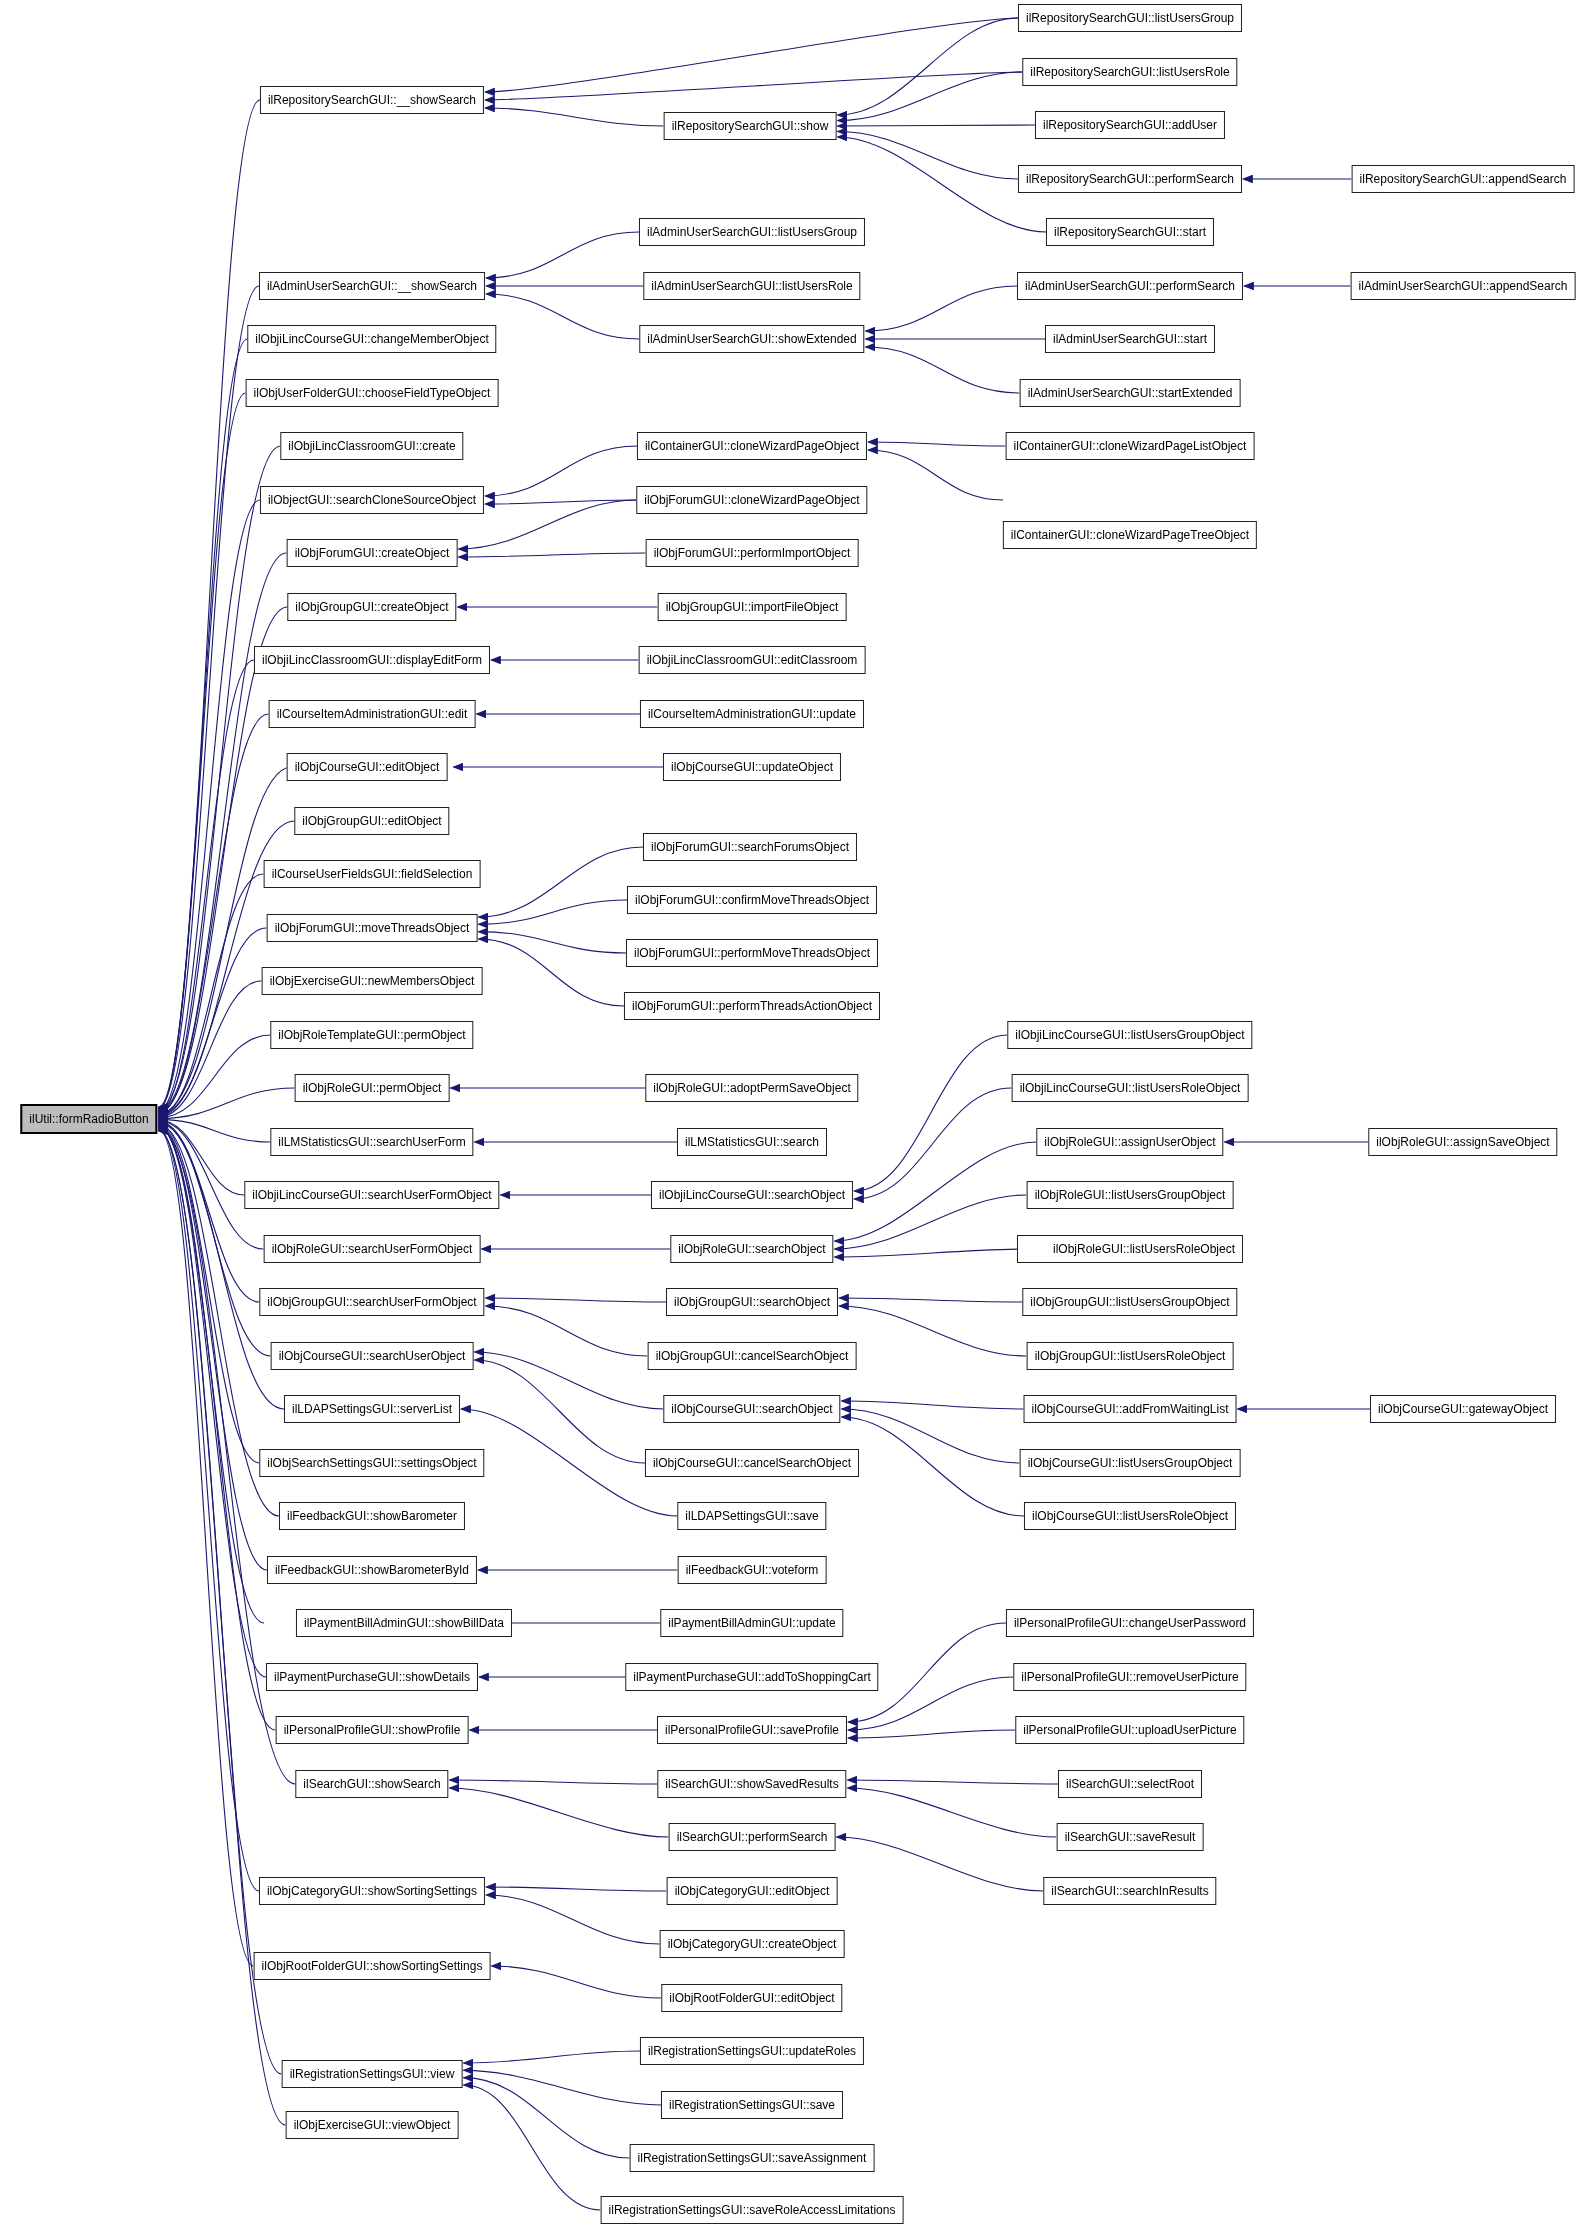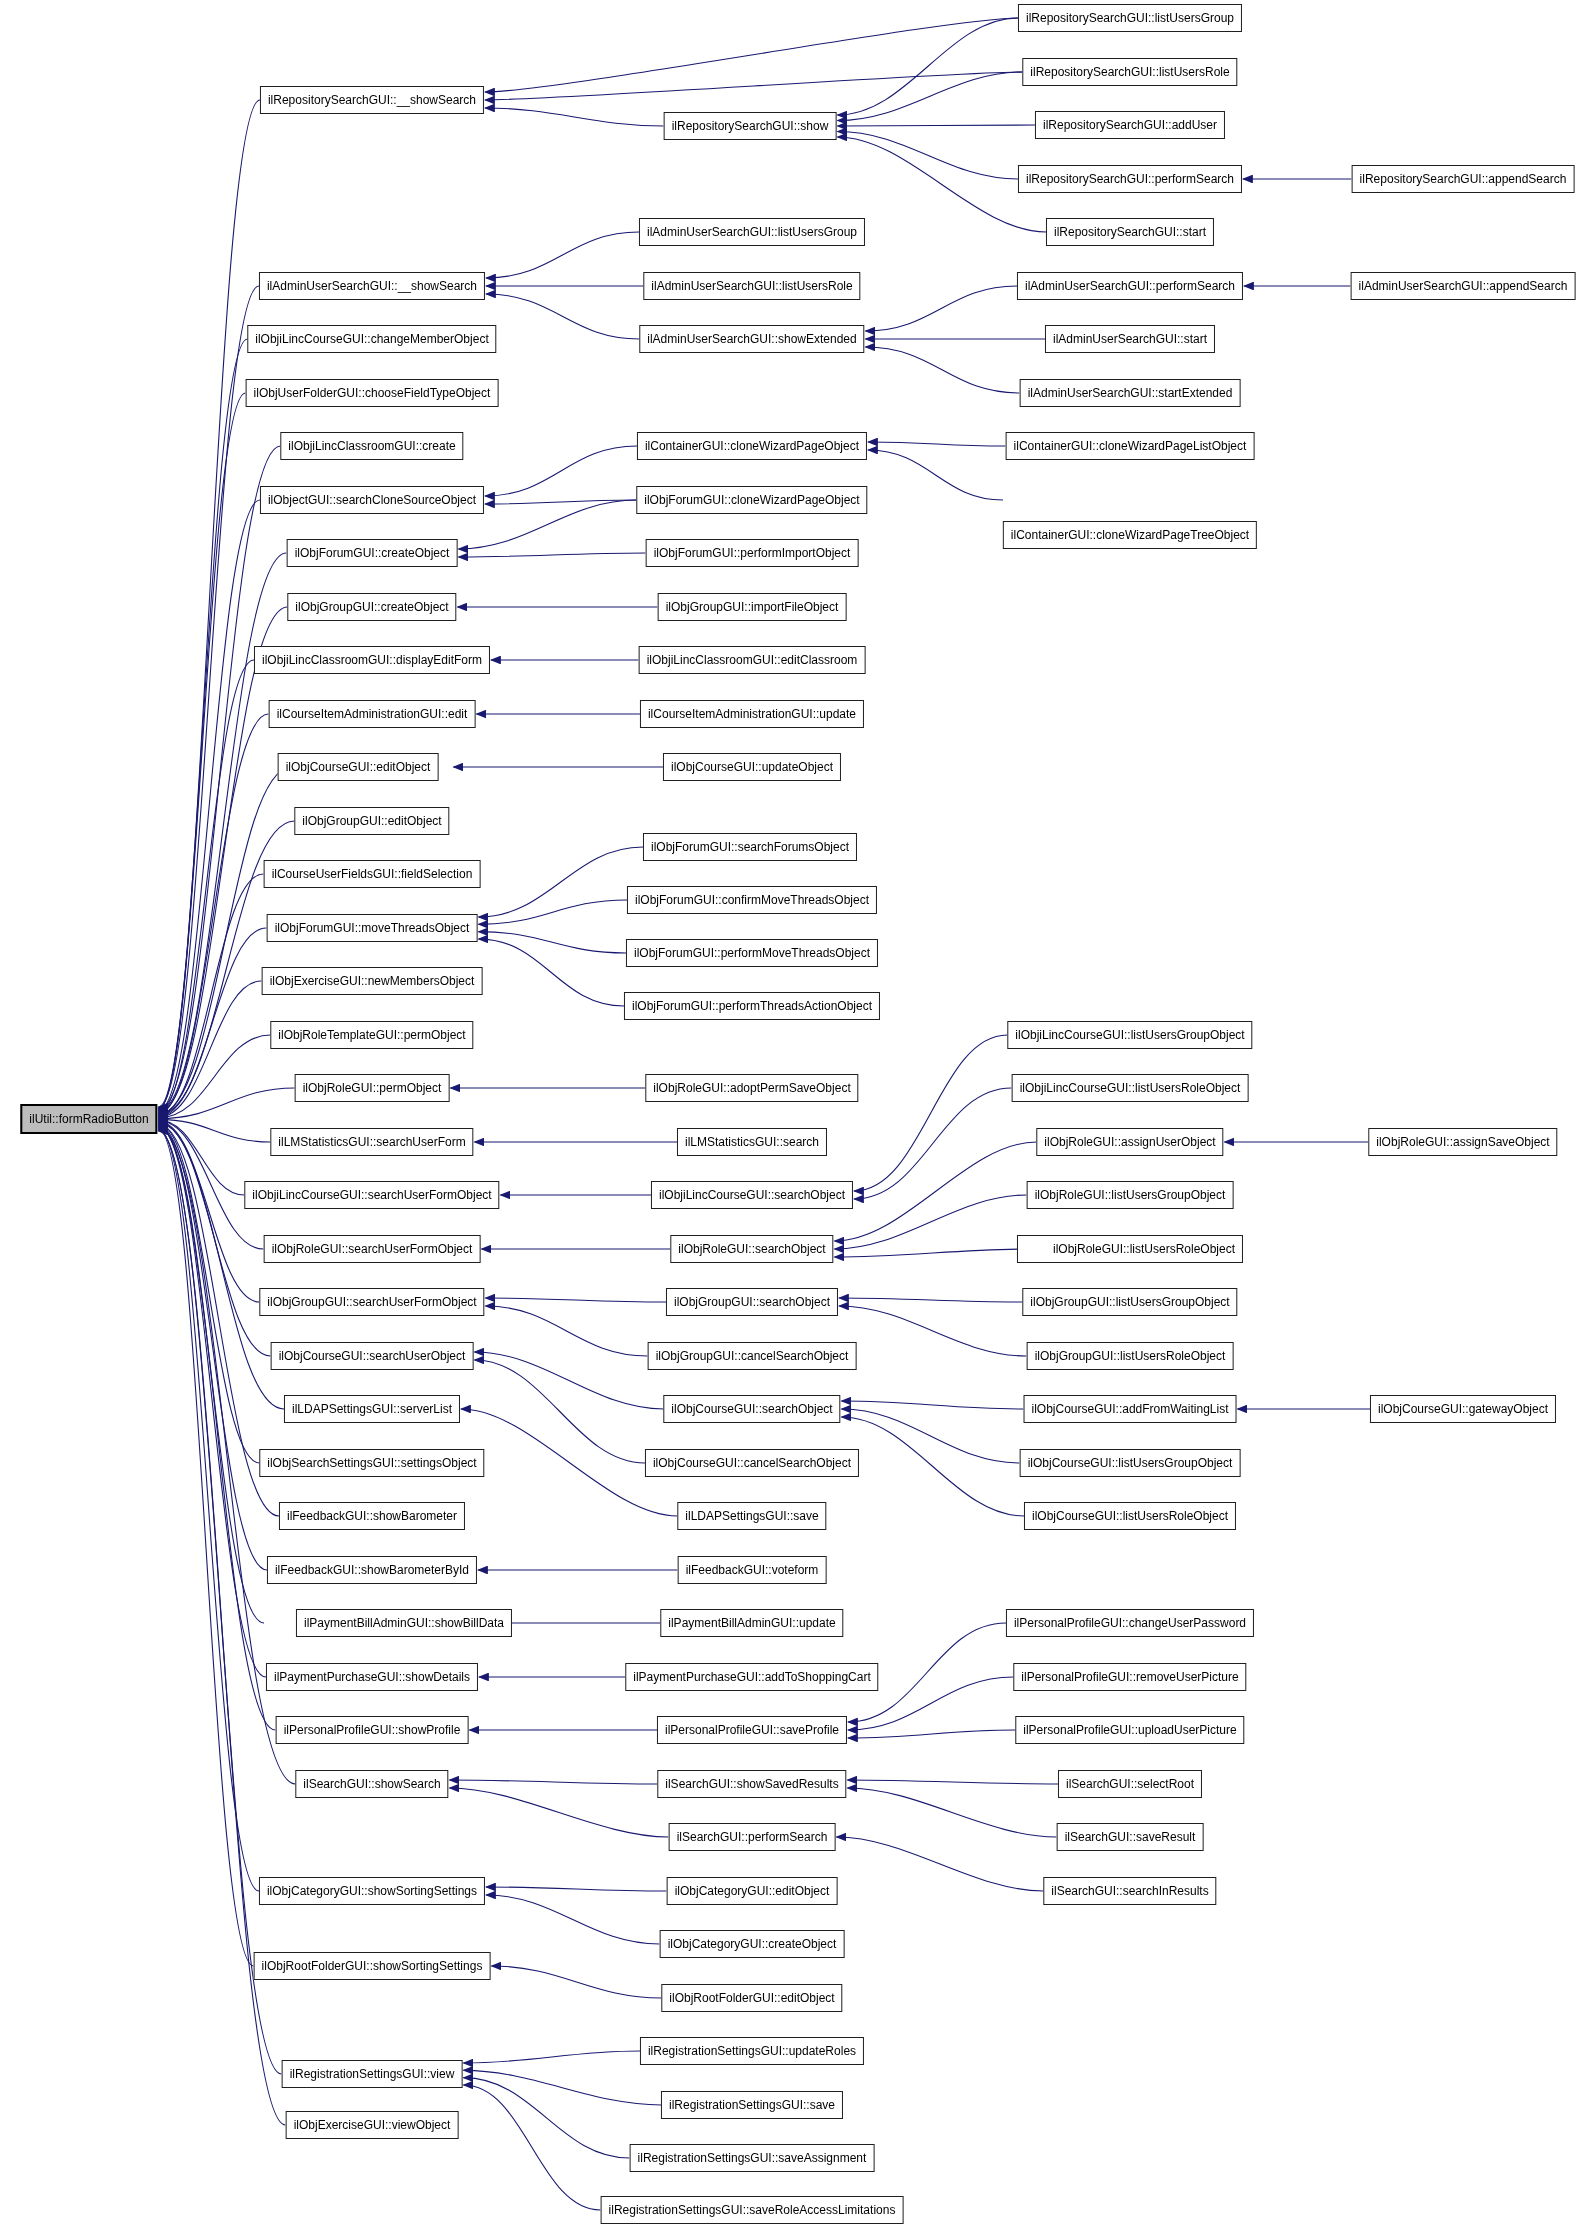--- a/index.html
+++ b/index.html
@@ -149,21 +149,21 @@
     <div class="gnode" style="left: 372px; top: 100px;">ilRepositorySearchGUI::__showSearch</div>
     <div class="gnode" style="left: 372px; top: 286px;">ilAdminUserSearchGUI::__showSearch</div>
     <div class="gnode" style="left: 372px; top: 339px;">ilObjiLincCourseGUI::changeMemberObject</div>
     <div class="gnode" style="left: 372px; top: 393px;">ilObjUserFolderGUI::chooseFieldTypeObject</div>
     <div class="gnode" style="left: 372px; top: 446px;">ilObjiLincClassroomGUI::create</div>
     <div class="gnode" style="left: 372px; top: 500px;">ilObjectGUI::searchCloneSourceObject</div>
     <div class="gnode" style="left: 372px; top: 553px;">ilObjForumGUI::createObject</div>
     <div class="gnode" style="left: 372px; top: 607px;">ilObjGroupGUI::createObject</div>
     <div class="gnode" style="left: 372px; top: 660px;">ilObjiLincClassroomGUI::displayEditForm</div>
     <div class="gnode" style="left: 372px; top: 714px;">ilCourseItemAdministrationGUI::edit</div>
-    <div class="gnode" style="left: 358px; top: 767px;">ilObjCourseGUI::editObject</div>
+    <div class="gnode" style="left: 367px; top: 767px;">ilObjCourseGUI::editObject</div>
     <div class="gnode" style="left: 372px; top: 821px;">ilObjGroupGUI::editObject</div>
     <div class="gnode" style="left: 372px; top: 874px;">ilCourseUserFieldsGUI::fieldSelection</div>
     <div class="gnode" style="left: 372px; top: 928px;">ilObjForumGUI::moveThreadsObject</div>
     <div class="gnode" style="left: 372px; top: 981px;">ilObjExerciseGUI::newMembersObject</div>
     <div class="gnode" style="left: 372px; top: 1035px;">ilObjRoleTemplateGUI::permObject</div>
     <div class="gnode" style="left: 372px; top: 1088px;">ilObjRoleGUI::permObject</div>
     <div class="gnode" style="left: 372px; top: 1142px;">ilLMStatisticsGUI::searchUserForm</div>
     <div class="gnode" style="left: 372px; top: 1195px;">ilObjiLincCourseGUI::searchUserFormObject</div>
     <div class="gnode" style="left: 372px; top: 1249px;">ilObjRoleGUI::searchUserFormObject</div>
     <div class="gnode" style="left: 372px; top: 1302px;">ilObjGroupGUI::searchUserFormObject</div>

